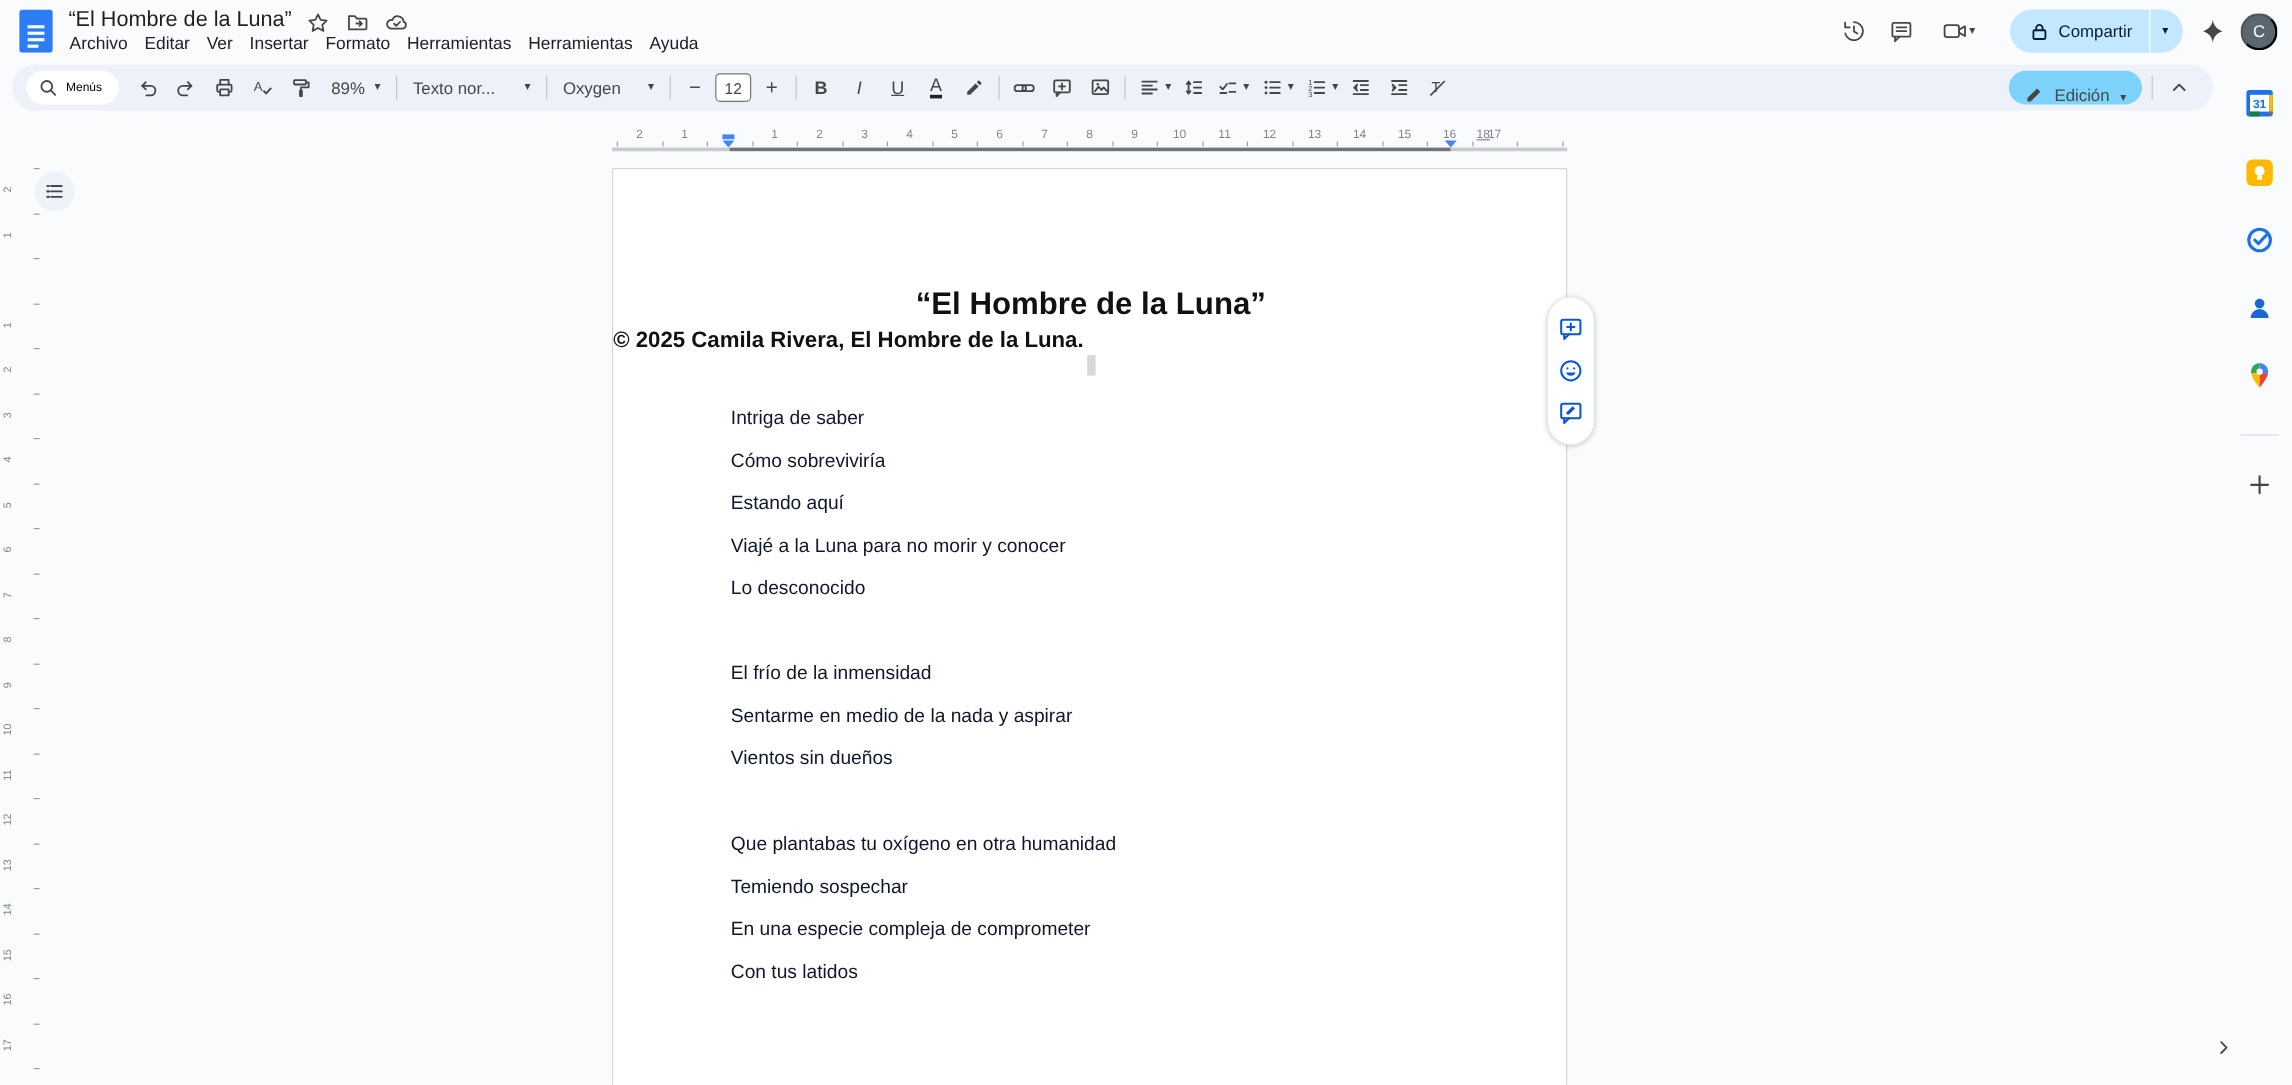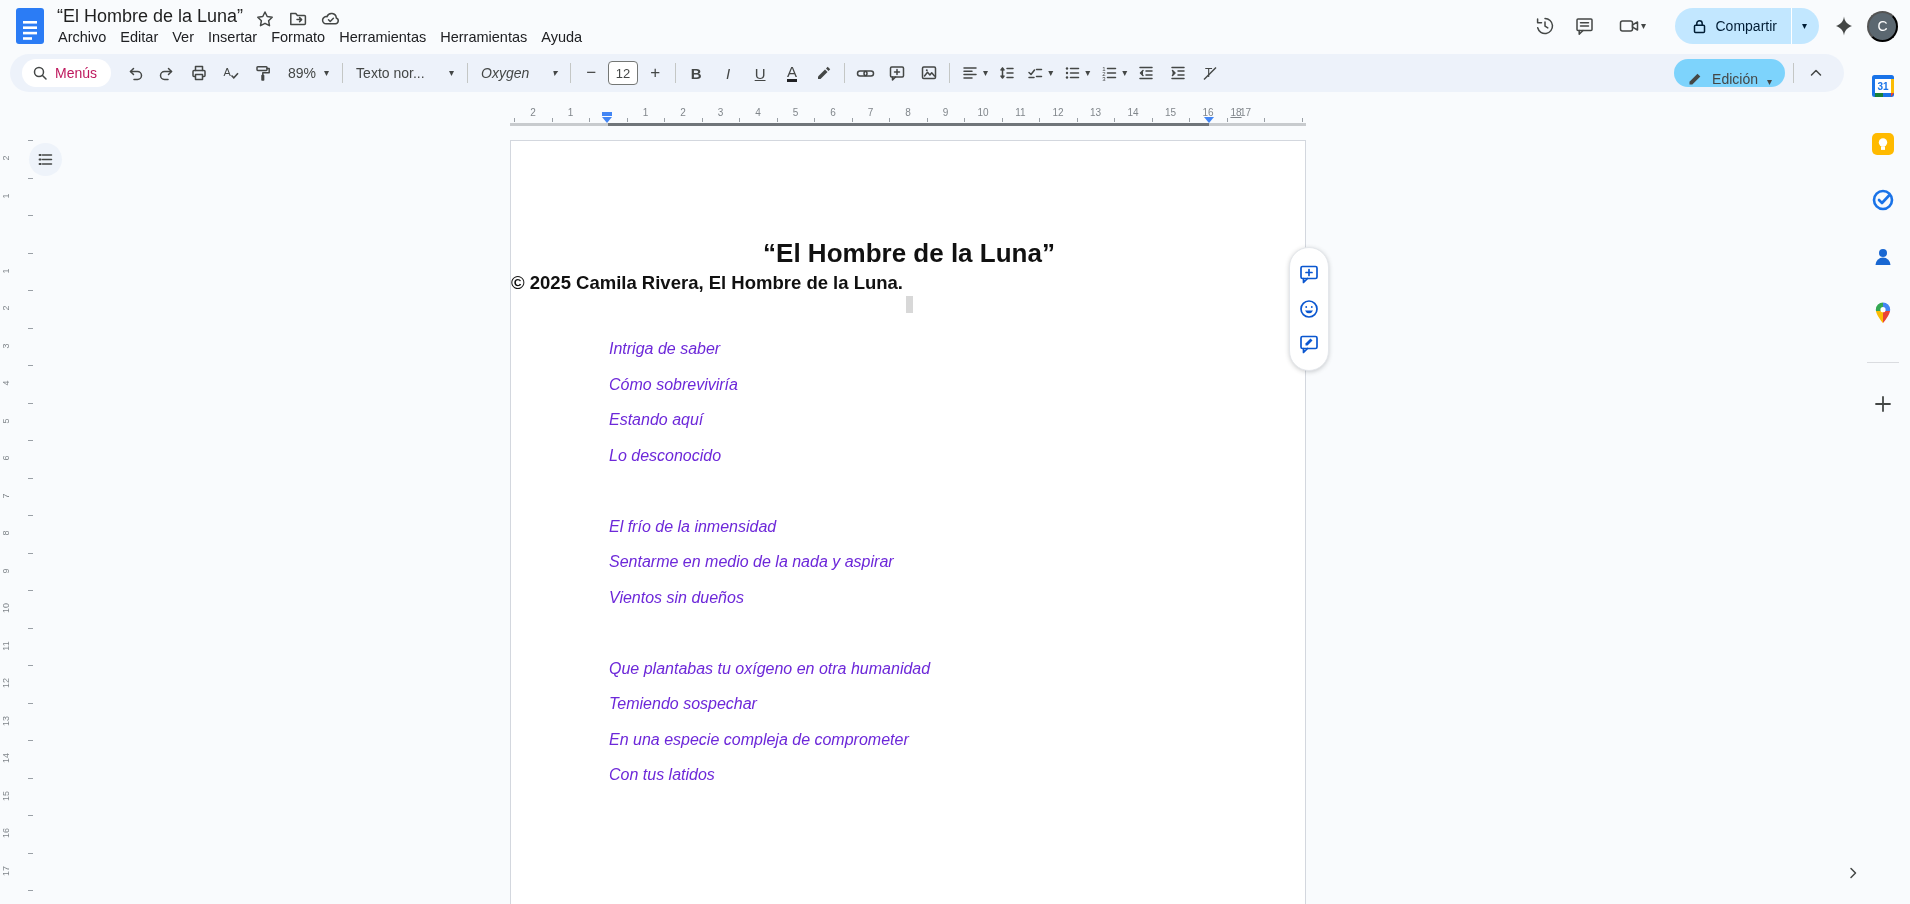--- a/index.html
+++ b/index.html
@@ -24,21 +24,21 @@
   .share-main { display:flex; align-items:center; gap:8px; padding:0 14px 0 16px; height:100%; cursor:pointer; }
   .share-label { font-size:14px; font-weight:500; color:#001d35; }
   .share-divider { width:1px; height:36px; background:#fff; }
   .share-caret { padding:0 12px 0 10px; height:100%; display:flex; align-items:center; cursor:pointer; }
   .caret { display:inline-block; font-size:10px; color:#444746; line-height:1; }
   .avatar { width:31px; height:31px; border-radius:50%; background:#5b6770; color:#fff; font-size:14px; display:flex; align-items:center; justify-content:center; margin:0 12px 0 8px; cursor:pointer; }
 
   
   .toolbar { position:absolute; left:10px; top:54px; width:1834px; height:38px; background:#edf2fa; border-radius:19px; display:flex; align-items:center; padding:0 12px; }
   .menus-pill { display:flex; align-items:center; gap:7px; background:#fff; border-radius:14px; height:28px; padding:0 14px 0 10px; border:none; cursor:pointer; }
-  .menus-label { font-size:14px; color:#be185d; }
+  .menus-label { font-size:10px; color:#000000; }
   .tbtn { width:28px; height:28px; border:none; background:none; border-radius:4px; display:flex; align-items:center; justify-content:center; cursor:pointer; flex:none; }
   .tbtn + .tbtn { margin-left:4px; }
   .tdiv { width:1px; height:20px; background:#c4c7c5; margin:0 6px; flex:none; }
   .tctl { display:flex; align-items:center; border:none; background:none; height:28px; border-radius:4px; padding:0 7px; cursor:pointer; gap:8px; flex:none; }
   .tctl-label { font-size:14px; color:#444746; white-space:nowrap; }
   .size-box { width:30px; height:24px; border:1px solid #747775; border-radius:4px; background:#fff; font-size:13px; color:#444746; text-align:center; margin:0 3px; flex:none; font-family:"Liberation Sans",sans-serif; }
   .tletter { font-size:15px; color:#444746; }
   .mode-pill { display:flex; align-items:flex-end; gap:9px; background:#7dd3fc; height:28px; border-radius:14px; padding:0 13px; border:none; cursor:pointer; flex:none; }
   .mode-label { font-size:14px; color:#444746; }
   .spacer { flex:1; }
@@ -58,21 +58,21 @@
   .vnum { position:absolute; left:0px; width:12px; transform:rotate(-90deg); font-size:9px; color:#80868b; text-align:center; }
 
   .outline-btn { position:absolute; left:29px; top:143px; width:33px; height:33px; border-radius:50%; background:#eef3fa; border:none; display:flex; align-items:center; justify-content:center; cursor:pointer; }
 
   
   .page { position:absolute; left:510px; top:140px; width:796px; height:900px; background:#fff; border:1px solid #d3d7de; }
   .doc-heading { position:absolute; left:0; top:97px; width:796px; text-align:center; font-size:26px; font-weight:bold; color:#111; }
   .doc-byline { position:absolute; left:0; top:131px; width:796px; font-size:18.5px; font-weight:bold; color:#111; }
   .caret-block { position:absolute; left:395px; top:155px; width:7px; height:17px; background:#d8d8d8; }
   .poem { position:absolute; left:98px; top:190px; width:620px; }
-  .poem-line { font-size:16px; line-height:35.5px; min-height:35.5px; color:#6d28d9; white-space:nowrap; cursor:text;font-style:italic; }
+  .poem-line { font-size:16px; line-height:35.5px; min-height:35.5px; color:#0f172a; white-space:nowrap; cursor:text; }
 
   
   .float-pill { position:absolute; left:1289px; top:247px; width:40px; height:124px; background:#fff; border:1px solid #e4e7eb; border-radius:20px; box-shadow:0 1px 4px rgba(60,64,67,.25); display:flex; flex-direction:column; align-items:center; justify-content:space-around; padding:8px 0; }
   .fbtn { width:26px; height:26px; border:none; background:none; display:flex; align-items:center; justify-content:center; cursor:pointer; }
   svg.bic { stroke:#0b57d0; fill:none; stroke-width:1.7; stroke-linecap:round; stroke-linejoin:round; }
 
   
   .sidepanel { position:absolute; right:0; top:54px; width:54px; height:850px; }
   .sp-btn { position:absolute; left:15px; width:24px; height:24px; border:none; background:none; cursor:pointer; display:flex; align-items:center; justify-content:center; }
   .sp-div { position:absolute; left:11px; width:32px; height:1px; background:#dadce0; }
@@ -214,21 +214,21 @@
     <button class="tctl" style="margin-left:4px;">
       <span class="tctl-label">89%</span>
       <span class="caret">▾</span>
     </button>
     <div class="tdiv"></div>
     <button class="tctl" style="width:112px;justify-content:space-between;">
       <span class="tctl-label">Texto nor...</span>
       <span class="caret">▾</span>
     </button>
     <div class="tdiv"></div>
-    <button class="tctl" style="width:90px;justify-content:space-between;font-style:italic;">
+    <button class="tctl" style="width:90px;justify-content:space-between;">
       <span class="tctl-label">Oxygen</span>
       <span class="caret">▾</span>
     </button>
     <div class="tdiv"></div>
 
     <button class="tbtn">
         <span class="tletter" style="font-size:17px;">−</span>
       </button>
     <input class="size-box" readonly="" value="12" style="">
     <button class="tbtn">
@@ -457,20 +457,21 @@
 
   <main class="page">
     <h1 class="doc-heading">“El Hombre de la Luna”</h1>
     <div class="doc-byline">© 2025 Camila Rivera, El Hombre de la Luna.</div>
     <div class="caret-block"></div>
     <div class="poem">
 
     <p class="poem-line">Intriga de saber</p>
         <p class="poem-line">Cómo sobreviviría</p>
         <p class="poem-line">Estando aquí</p>
+        <p class="poem-line">Viajé a la Luna para no morir y conocer</p>
         <p class="poem-line">Lo desconocido</p>
         <p class="poem-line"></p>
         <p class="poem-line">El frío de la inmensidad</p>
         <p class="poem-line">Sentarme en medio de la nada y aspirar</p>
         <p class="poem-line">Vientos sin dueños</p>
         <p class="poem-line"></p>
         <p class="poem-line">Que plantabas tu oxígeno en otra humanidad</p>
         <p class="poem-line">Temiendo sospechar</p>
         <p class="poem-line">En una especie compleja de comprometer</p>
         <p class="poem-line">Con tus latidos</p>

